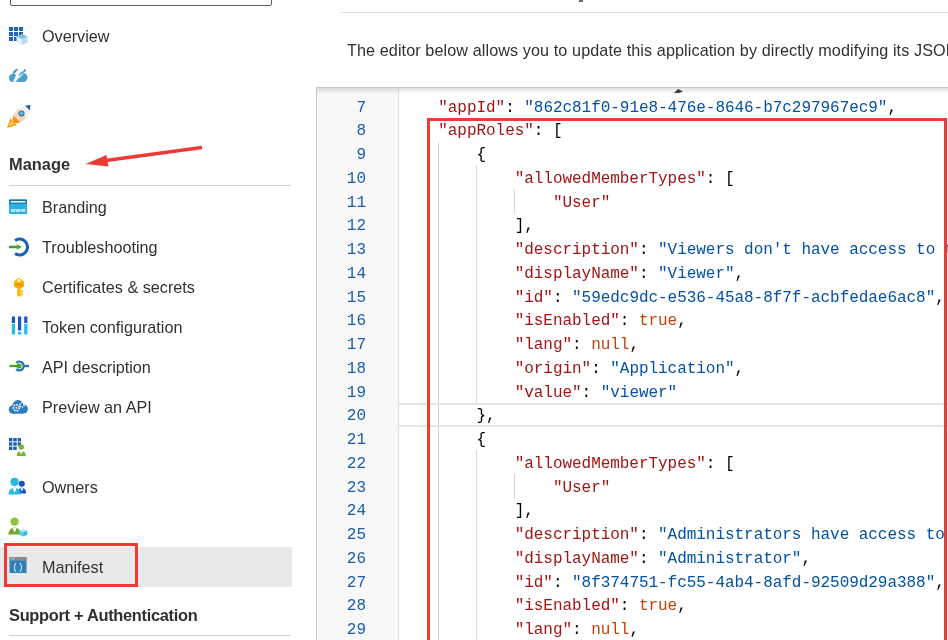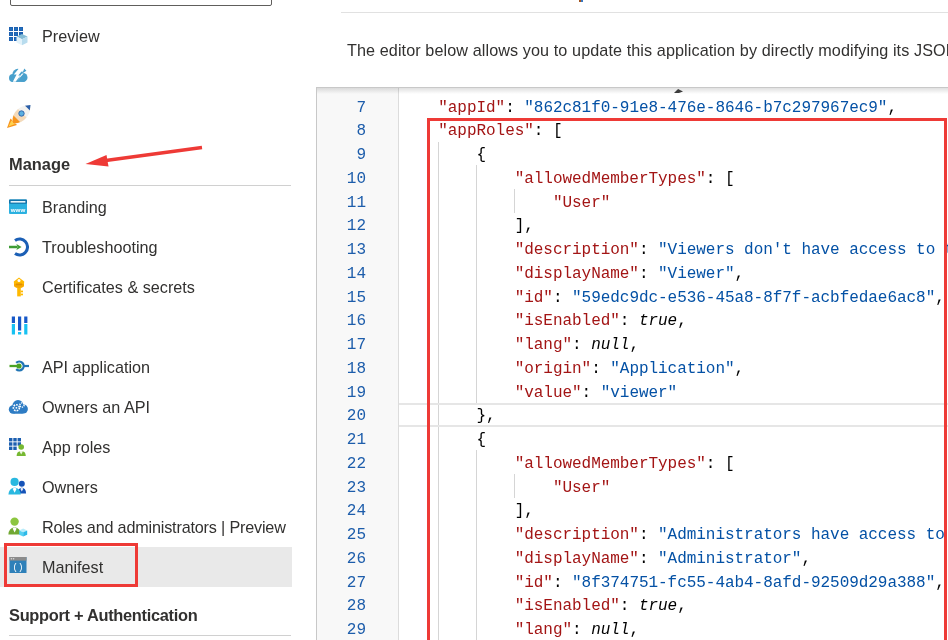--- a/index.html
+++ b/index.html
@@ -22,21 +22,21 @@
   #gutdiv{left:398px;top:88px;width:1px;height:552px;background:#dcdcdc;}
   #shadow{left:317px;top:88px;width:631px;height:6px;
           background:linear-gradient(180deg,rgba(0,0,0,0.12),rgba(0,0,0,0));}
   #lnums{left:322px;top:96.7px;width:44px;text-align:right;
          font-family:"Liberation Mono",monospace;font-size:16px;line-height:23.75px;
          color:#1d5dab;}
   #code{left:400px;top:96.7px;font-family:"Liberation Mono",monospace;font-size:16px;
         line-height:23.75px;letter-spacing:-0.045px;white-space:pre;color:#000;}
   #code .k{color:#a31515;}
   #code .s{color:#0451a5;}
-  #code .w{color:#000000;font-style:italic;}
+  #code .w{color:#c2410c;}
   .ig{width:1px;background:#d5d5d5;}
   #curline{left:399px;top:402.8px;width:549px;height:23.8px;
            border-top:2px solid #e6e6e6;border-bottom:2px solid #e6e6e6;box-sizing:border-box;}
   
   .red{border:3px solid #ee3a36;}
 </style>
 </head>
 <body>
   <div class="abs" id="searchbox"></div>
 
@@ -58,21 +58,21 @@
         <rect x="11.8" y="1.8" width="2.4" height="2.4"></rect>
         <rect x="1.8" y="6.8" width="2.4" height="2.4"></rect>
         <rect x="6.8" y="6.8" width="2.4" height="2.4"></rect>
         <rect x="1.8" y="11.8" width="2.4" height="2.4"></rect>
         <rect x="6.8" y="11.8" width="2.4" height="2.4"></rect>
       </g>
       <polygon points="14,8 19.5,10.6 14,13.2 8.5,10.6" fill="#85bcd6"></polygon>
       <polygon points="8.5,10.6 14,13.2 14,19.3 8.5,16.4" fill="#e2f2fa"></polygon>
       <polygon points="19.5,10.6 14,13.2 14,19.3 19.5,16.4" fill="#b8dcEe"></polygon>
     </svg>
-    <span class="lbl">Preview</span>
+    <span class="lbl">Overview</span>
   </div>
   <div class="abs mi" style="top:56px" id="mi-quickstart">
     <svg width="20" height="20" viewBox="0 0 20 20" style="top:9px">
       <circle cx="5" cy="13" r="4" fill="#49a0cc"></circle>
       <circle cx="9.8" cy="9.2" r="5.4" fill="#49a0cc"></circle>
       <circle cx="15.2" cy="12.4" r="4.3" fill="#49a0cc"></circle>
       <rect x="4" y="12" width="12" height="4.8" fill="#49a0cc"></rect>
       <rect x="3" y="14" width="14.5" height="2.8" rx="1.4" fill="#49a0cc"></rect>
       <polygon points="13,1 5.8,9.4 8.6,9.4 4.8,16.8 8.2,16.8 15.6,8.4 12.2,8.4 16.6,2.6" fill="#fff"></polygon>
       <polygon points="16.2,3.4 18.4,5.8 14.2,8.4 15.9,4.6" fill="#49a0cc"></polygon>
@@ -125,59 +125,59 @@
   </div>
   <div class="abs mi" style="top:307px" id="mi-token">
     <svg width="20" height="20" viewBox="0 0 20 20" style="top:8.5px">
       <rect x="3.8" y="0.5" width="3.2" height="6.5" fill="#1758c8"></rect>
       <rect x="3.8" y="8" width="3.2" height="10.5" fill="#17c1f2"></rect>
       <rect x="10" y="0.5" width="3.2" height="14" fill="#1758c8"></rect>
       <rect x="10" y="16" width="3.2" height="2.5" fill="#17c1f2"></rect>
       <rect x="16.2" y="0.5" width="3.2" height="6.5" fill="#1758c8"></rect>
       <rect x="16.2" y="8" width="3.2" height="10.5" fill="#17c1f2"></rect>
     </svg>
+    <span class="lbl">Token configuration</span>
   </div>
   <div class="abs mi" style="top:347px" id="mi-api">
     <svg width="22" height="20" viewBox="0 0 22 20" style="top:8.5px">
       <path d="M8.2 6.8 A4.4 4.4 0 1 1 8.2 13.2" fill="none" stroke="#2175b5" stroke-width="2.3"></path>
       <line x1="1.5" y1="10" x2="11" y2="10" stroke="#4ba325" stroke-width="2.3"></line>
       <circle cx="11" cy="10" r="2.6" fill="#4ba325"></circle>
       <line x1="15.6" y1="10" x2="21" y2="10" stroke="#2175b5" stroke-width="2.2"></line>
     </svg>
-    <span class="lbl">API application</span>
+    <span class="lbl">API description</span>
   </div>
   <div class="abs mi" style="top:387px" id="mi-expose">
     <svg width="20" height="20" viewBox="0 0 20 20">
       <circle cx="5" cy="12.5" r="4.2" fill="#2e7cc4"></circle>
       <circle cx="10" cy="8.6" r="5.6" fill="#2e7cc4"></circle>
       <circle cx="15.4" cy="12" r="4.5" fill="#2e7cc4"></circle>
       <rect x="4" y="11.5" width="12.5" height="5.2" rx="2.4" fill="#2e7cc4"></rect>
       <circle cx="8.4" cy="10.8" r="3" fill="none" stroke="#ffffff" stroke-width="1.6" stroke-dasharray="1.7 1"></circle>
       <circle cx="8.4" cy="10.8" r="0.9" fill="#ffffff"></circle>
       <circle cx="14" cy="8" r="2.1" fill="none" stroke="#ffffff" stroke-width="1.4" stroke-dasharray="1.2 0.8"></circle>
     </svg>
-    <span class="lbl">Owners an API</span>
+    <span class="lbl">Preview an API</span>
   </div>
   <div class="abs mi" style="top:427px" id="mi-approles">
     <svg width="20" height="20" viewBox="0 0 20 20">
       <g fill="#1c5fb0">
         <rect x="1" y="1" width="3.4" height="3.4"></rect>
         <rect x="5.3" y="1" width="3.4" height="3.4"></rect>
         <rect x="9.6" y="1" width="3.4" height="3.4"></rect>
         <rect x="1" y="5.3" width="3.4" height="3.4"></rect>
         <rect x="5.3" y="5.3" width="3.4" height="3.4"></rect>
         <rect x="9.6" y="5.3" width="3.4" height="3.4"></rect>
         <rect x="1" y="9.6" width="3.4" height="3.4"></rect>
         <rect x="5.3" y="9.6" width="3.4" height="3.4"></rect>
       </g>
       <circle cx="13.2" cy="10" r="2.8" fill="#76b832"></circle>
       <path d="M8.6 19 Q8.6 14.2 13.2 14 Q17.8 14.2 17.8 19 Z" fill="#76b832"></path>
       <polygon points="13.2,13.2 11.6,14.4 13.2,17.4 14.8,14.4" fill="#ffffff" opacity="0.85"></polygon>
     </svg>
-    <span class="lbl">App roles</span>
   </div>
   <div class="abs mi" style="top:467px" id="mi-owners">
     <svg width="20" height="20" viewBox="0 0 20 20" style="top:9.5px">
       <circle cx="13.8" cy="6.8" r="3" fill="#1553b8"></circle>
       <path d="M9.6 16.4 Q9.8 11.4 13.8 10.6 Q17.9 11.4 18.1 16.4 Z" fill="#1553b8"></path>
       <polygon points="13.8,10.6 12.3,11.7 13.8,14.6 15.3,11.7" fill="#ffffff" opacity="0.9"></polygon>
       <circle cx="6.6" cy="4.9" r="4.1" fill="#29b8e0"></circle>
       <path d="M0.4 17.6 Q0.7 11.4 6.6 10.4 Q12.5 11.4 12.8 17.6 Z" fill="#29b8e0"></path>
       <polygon points="6.6,10.4 4.6,11.8 6.6,15.8 8.6,11.8" fill="#ffffff"></polygon>
     </svg>
@@ -185,21 +185,20 @@
   </div>
   <div class="abs mi" style="top:507px" id="mi-roles">
     <svg width="20" height="20" viewBox="0 0 20 20" style="top:9.5px">
       <circle cx="6.6" cy="4.6" r="4.2" fill="#8cc63f"></circle>
       <path d="M0.4 17.4 Q0.7 11.2 6.6 10.2 Q12.5 11.2 12.8 17.4 Z" fill="#71a832"></path>
       <polygon points="6.6,10.2 4.6,11.6 6.6,15.6 8.6,11.6" fill="#ffffff"></polygon>
       <polygon points="11.2,13.4 15.2,11.6 19.2,13.4 15.2,15.2" fill="#b8ecfa"></polygon>
       <polygon points="11.2,13.4 15.2,15.2 15.2,19.6 11.2,17.8" fill="#55d0f2"></polygon>
       <polygon points="15.2,15.2 19.2,13.4 19.2,17.8 15.2,19.6" fill="#2cb9e8"></polygon>
     </svg>
-    <span class="lbl" style="letter-spacing:-0.18px">Roles and administrators | Preview</span>
   </div>
   <div class="abs mi" style="top:547px;background:#e9e9e9" id="mi-manifest">
     <svg width="20" height="20" viewBox="0 0 20 20" style="top:9px">
       <rect x="1.5" y="1" width="17" height="16" fill="#2e80b9"></rect>
       <rect x="1.5" y="1" width="17" height="3.6" fill="#8b8b8b"></rect>
       <circle cx="3.4" cy="2.8" r="0.8" fill="#d8d8d8"></circle>
       <circle cx="5.6" cy="2.8" r="0.8" fill="#d8d8d8"></circle>
       <text x="10" y="13.6" font-family="Liberation Mono" font-size="9" fill="#ffffff" text-anchor="middle">()</text>
     </svg>
     <span class="lbl">Manifest</span>

